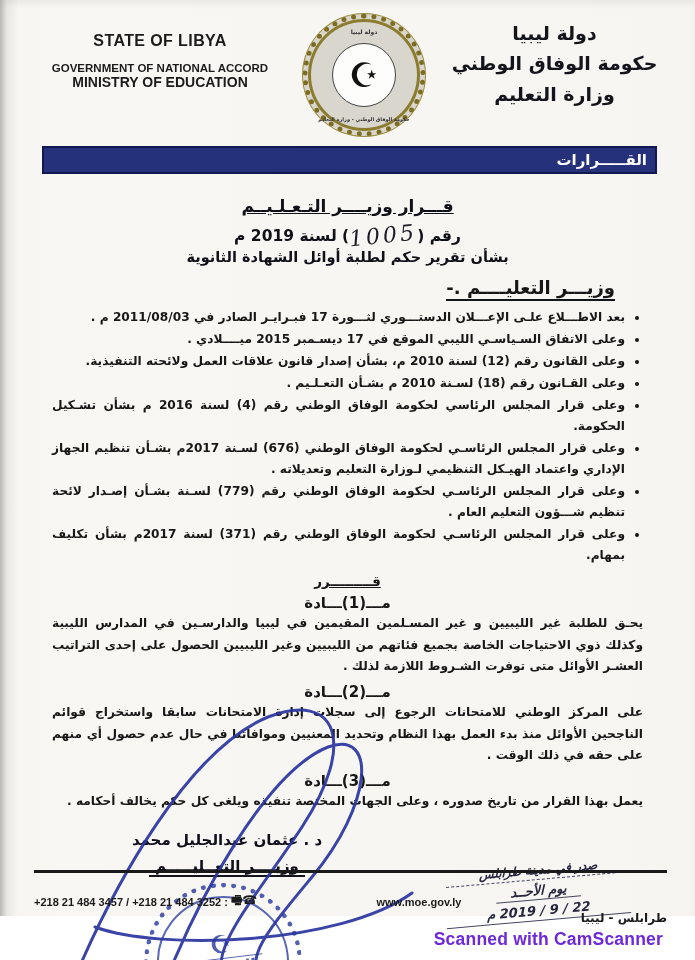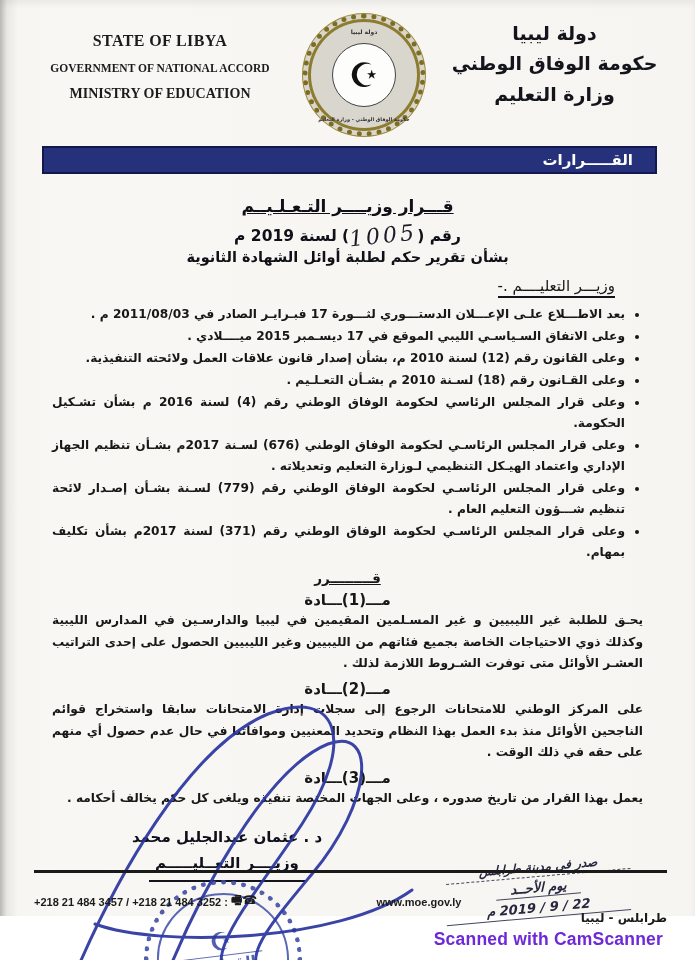--- a/index.html
+++ b/index.html
@@ -7,62 +7,62 @@
     width:695px;height:960px;position:relative;overflow:hidden;
     background:#ffffff;font-family:"DejaVu Sans",sans-serif;color:#171717;
   }
   .page{
     position:absolute;left:0;top:0;width:695px;height:916px;
     background:linear-gradient(90deg,#bdbdbb 0px,#e8e7e3 7px,#f7f6f2 18px,#f8f7f3 60px,#f6f5f1 100%);
     box-shadow:inset 0 4px 6px rgba(0,0,0,.06);
   }
   
   .header{display:flex;justify-content:space-between;align-items:flex-start;padding:12px 28px 0 34px;}
-  .header-en{width:252px;text-align:center;padding-top:20px;font-family:Liberation Serif, serif;font-weight:bold;color:#1b1b1b;}
+  .header-en{width:252px;text-align:center;padding-top:20px;font-family:Liberation Sans, sans-serif;font-weight:bold;color:#1b1b1b;}
   .en1{font-size:16px;letter-spacing:.4px;margin-bottom:12px;}
-  .en2{font-size:11.5px;margin-bottom:12px;}
+  .en2{font-size:11.5px;}
   .en3{font-size:14px;}
   .header-ar{width:225px;text-align:center;direction:rtl;font-weight:bold;font-size:19px;line-height:1.6;color:#14141c;padding-top:6px;}
   .seal{
     width:112px;height:112px;border-radius:50%;position:relative;flex:0 0 auto;margin-top:2px;
     border:5px dotted #7c6c24;background:#d9d6ce;box-shadow:inset 0 0 0 3px #8c7c30, 0 0 0 1px #9a8a3a;
     display:flex;align-items:center;justify-content:center;
   }
   .seal-top-text{position:absolute;top:9px;left:0;right:0;text-align:center;font-size:6px;font-weight:bold;color:#333;direction:rtl;}
   .seal-bottom-text{position:absolute;bottom:9px;left:0;right:0;text-align:center;font-size:5px;font-weight:bold;color:#333;direction:rtl;}
   .seal-center{width:62px;height:62px;border-radius:50%;background:#fdfdfb;border:1px solid #444;display:flex;align-items:center;justify-content:center;}
   .seal-crescent{font-size:34px;color:#111;line-height:1;}
   
   .decisions-bar{
     margin:10px 38px 0 42px;height:24px;background:#26317c;border:2px solid #13194e;
-    display:flex;align-items:center;justify-content:flex-start;padding:0 22px;
+    display:flex;align-items:center;justify-content:flex-start;padding:0 8px;
     direction:rtl;color:#fff;font-weight:bold;font-size:15px;letter-spacing:.5px;
   }
   
   .doc{direction:rtl;padding:22px 52px 0 52px;}
   .title-block{text-align:center;font-weight:bold;color:#101018;}
   .title1{font-size:17px;letter-spacing:1px;text-decoration:underline;}
   .title2{font-size:15.5px;margin-top:5px;}
   .hand-number{
     display:inline-block;font-family:"DejaVu Serif",serif;font-weight:400;font-style:italic;
     font-size:22px;letter-spacing:3px;transform:rotate(-6deg);position:relative;top:2px;color:#1c1c28;
   }
   .title3{font-size:14.5px;margin-top:3px;}
-  .minister-heading{font-weight:normal;font-size:15px;margin:12px 28px 4px 0;display:inline-block;border-bottom:2px solid #14141c;padding-bottom:1px;}
+  .minister-heading{font-weight:bold;font-size:18px;margin:12px 28px 4px 0;display:inline-block;border-bottom:2px solid #14141c;padding-bottom:1px;}
   .mh-wrap{text-align:right;}
   ul.preamble{margin:2px 0 0 0;padding:0 18px 0 0;font-size:12.2px;font-weight:bold;line-height:1.72;}
   ul.preamble li{text-align:justify;text-justify:inter-word;margin-bottom:1px;}
   .qarrar{text-align:center;font-weight:bold;font-size:13.5px;letter-spacing:2px;margin-top:7px;text-decoration:underline;}
   .article-h{text-align:center;font-weight:bold;font-size:15px;margin-top:5px;}
   .article-t{font-size:12.2px;font-weight:bold;line-height:1.78;text-align:justify;text-justify:inter-word;margin-top:1px;}
   
   .sig-area{position:relative;height:190px;margin-top:4px;}
   .sig-name{position:absolute;left:40px;top:14px;width:270px;text-align:center;font-weight:bold;font-size:15px;color:#10101c;}
   .sig-title{position:absolute;left:40px;top:40px;width:270px;text-align:center;font-weight:bold;font-size:15px;color:#10101c;}
-  .sig-title span{border-bottom:2px solid #14141c;padding:0 6px 8px 6px;}
+  .sig-title span{border-bottom:2px solid #14141c;padding:0 6px 0 6px;}
   .stamp{
     position:absolute;left:92px;top:66px;width:148px;height:148px;border-radius:50%;
     border:5px dotted #3c4aa4;color:#3c4aa4;transform:rotate(-7deg);opacity:.88;
     display:flex;flex-direction:column;align-items:center;justify-content:center;gap:1px;
   }
   .stamp-inner{position:absolute;inset:8px;border:2px solid #4453ac;border-radius:50%;}
   .stamp-crescent{font-size:25px;line-height:1;position:relative;}
   .stamp-l1{font-size:15px;font-weight:bold;position:relative;border-top:1px solid #4453ac;border-bottom:1px solid #4453ac;padding:0 8px;}
   .stamp-l2{font-size:12px;font-weight:bold;position:relative;}
   .issue-note{

